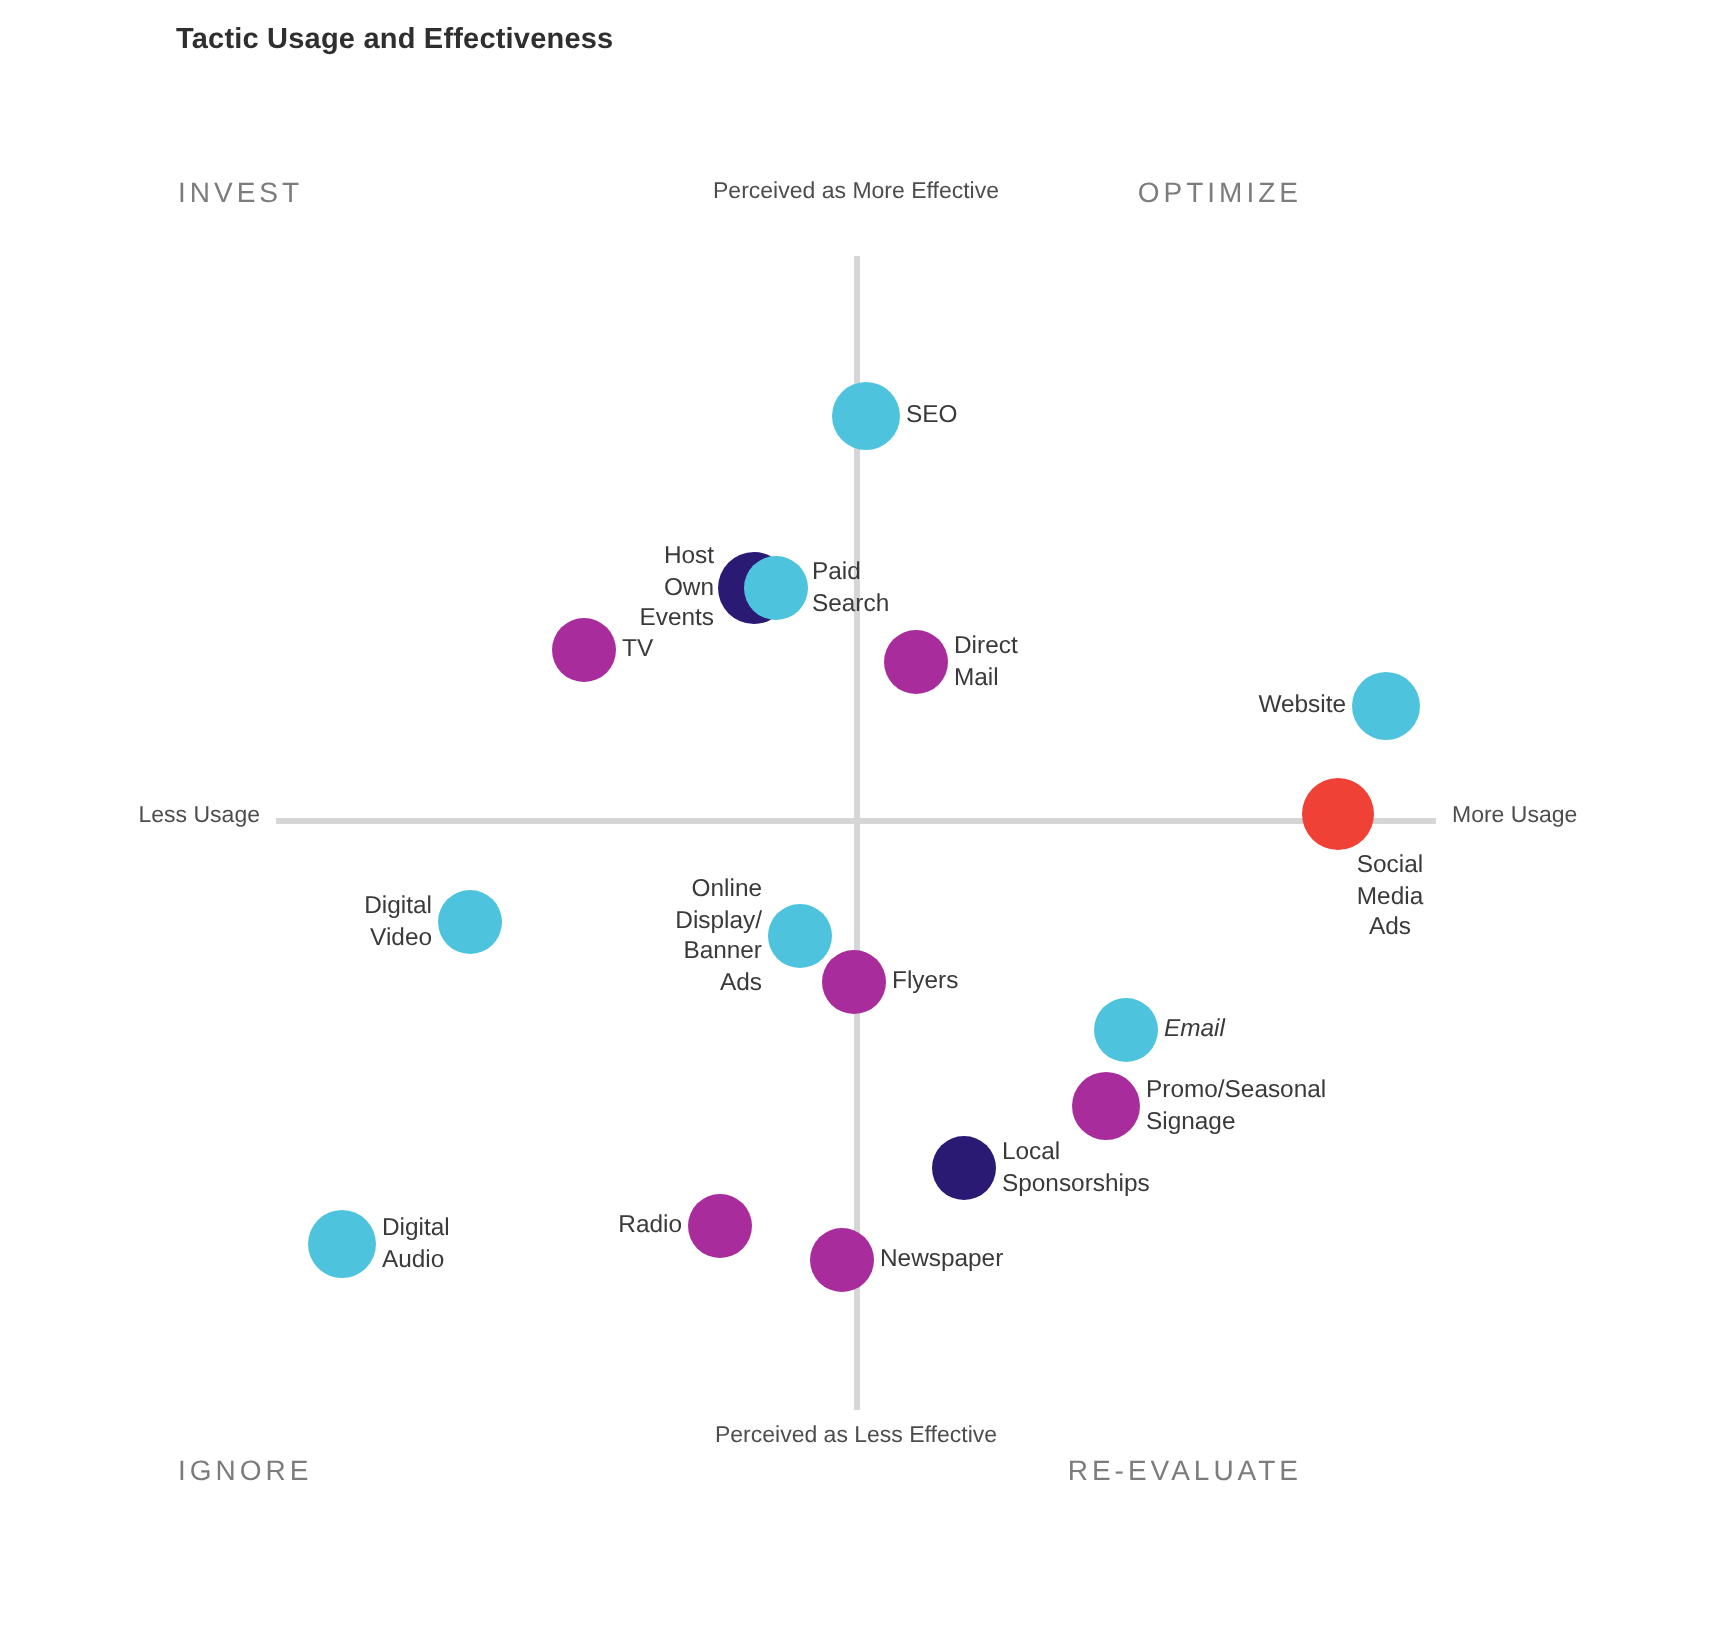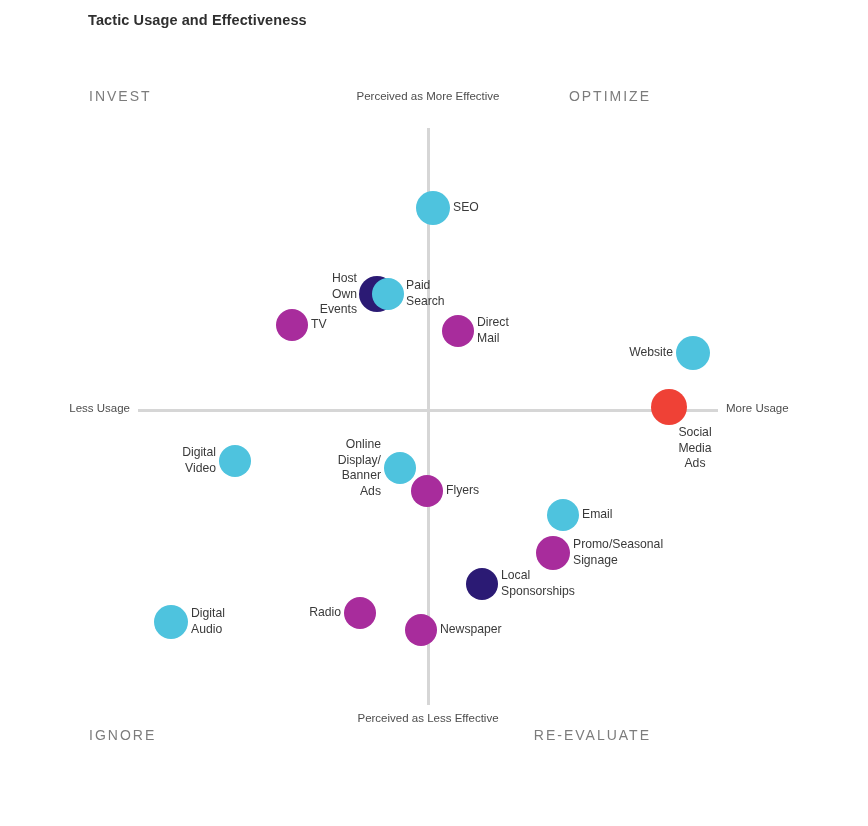--- a/index.html
+++ b/index.html
@@ -198,21 +198,21 @@
         <div class="bubble" style="width: 32px; height: 32px; background: rgb(78, 195, 222);"></div>
         <div class="point-label lbl-left" style="right: 35px;">Online Display/
 Banner Ads</div>
       </div>
       <div class="point" style="left: 427px; top: 491px; width: 32px; height: 32px;">
         <div class="bubble" style="width: 32px; height: 32px; background: rgb(168, 44, 156);"></div>
         <div class="point-label lbl-right" style="left: 35px;">Flyers</div>
       </div>
       <div class="point" style="left: 563px; top: 515px; width: 32px; height: 32px;">
         <div class="bubble" style="width: 32px; height: 32px; background: rgb(78, 195, 222);"></div>
-        <div class="point-label lbl-right" style="left: 35px;">Email</div>
+        <div class="point-label lbl-right" style="left: 35px; font-style: italic;">Email</div>
       </div>
       <div class="point" style="left: 553px; top: 553px; width: 34px; height: 34px;">
         <div class="bubble" style="width: 34px; height: 34px; background: rgb(168, 44, 156);"></div>
         <div class="point-label lbl-right" style="left: 37px;">Promo/Seasonal Signage</div>
       </div>
       <div class="point" style="left: 482px; top: 584px; width: 32px; height: 32px;">
         <div class="bubble" style="width: 32px; height: 32px; background: rgb(43, 26, 116);"></div>
         <div class="point-label lbl-right" style="left: 35px;">Local Sponsorships</div>
       </div>
       <div class="point" style="left: 360px; top: 613px; width: 32px; height: 32px;">

